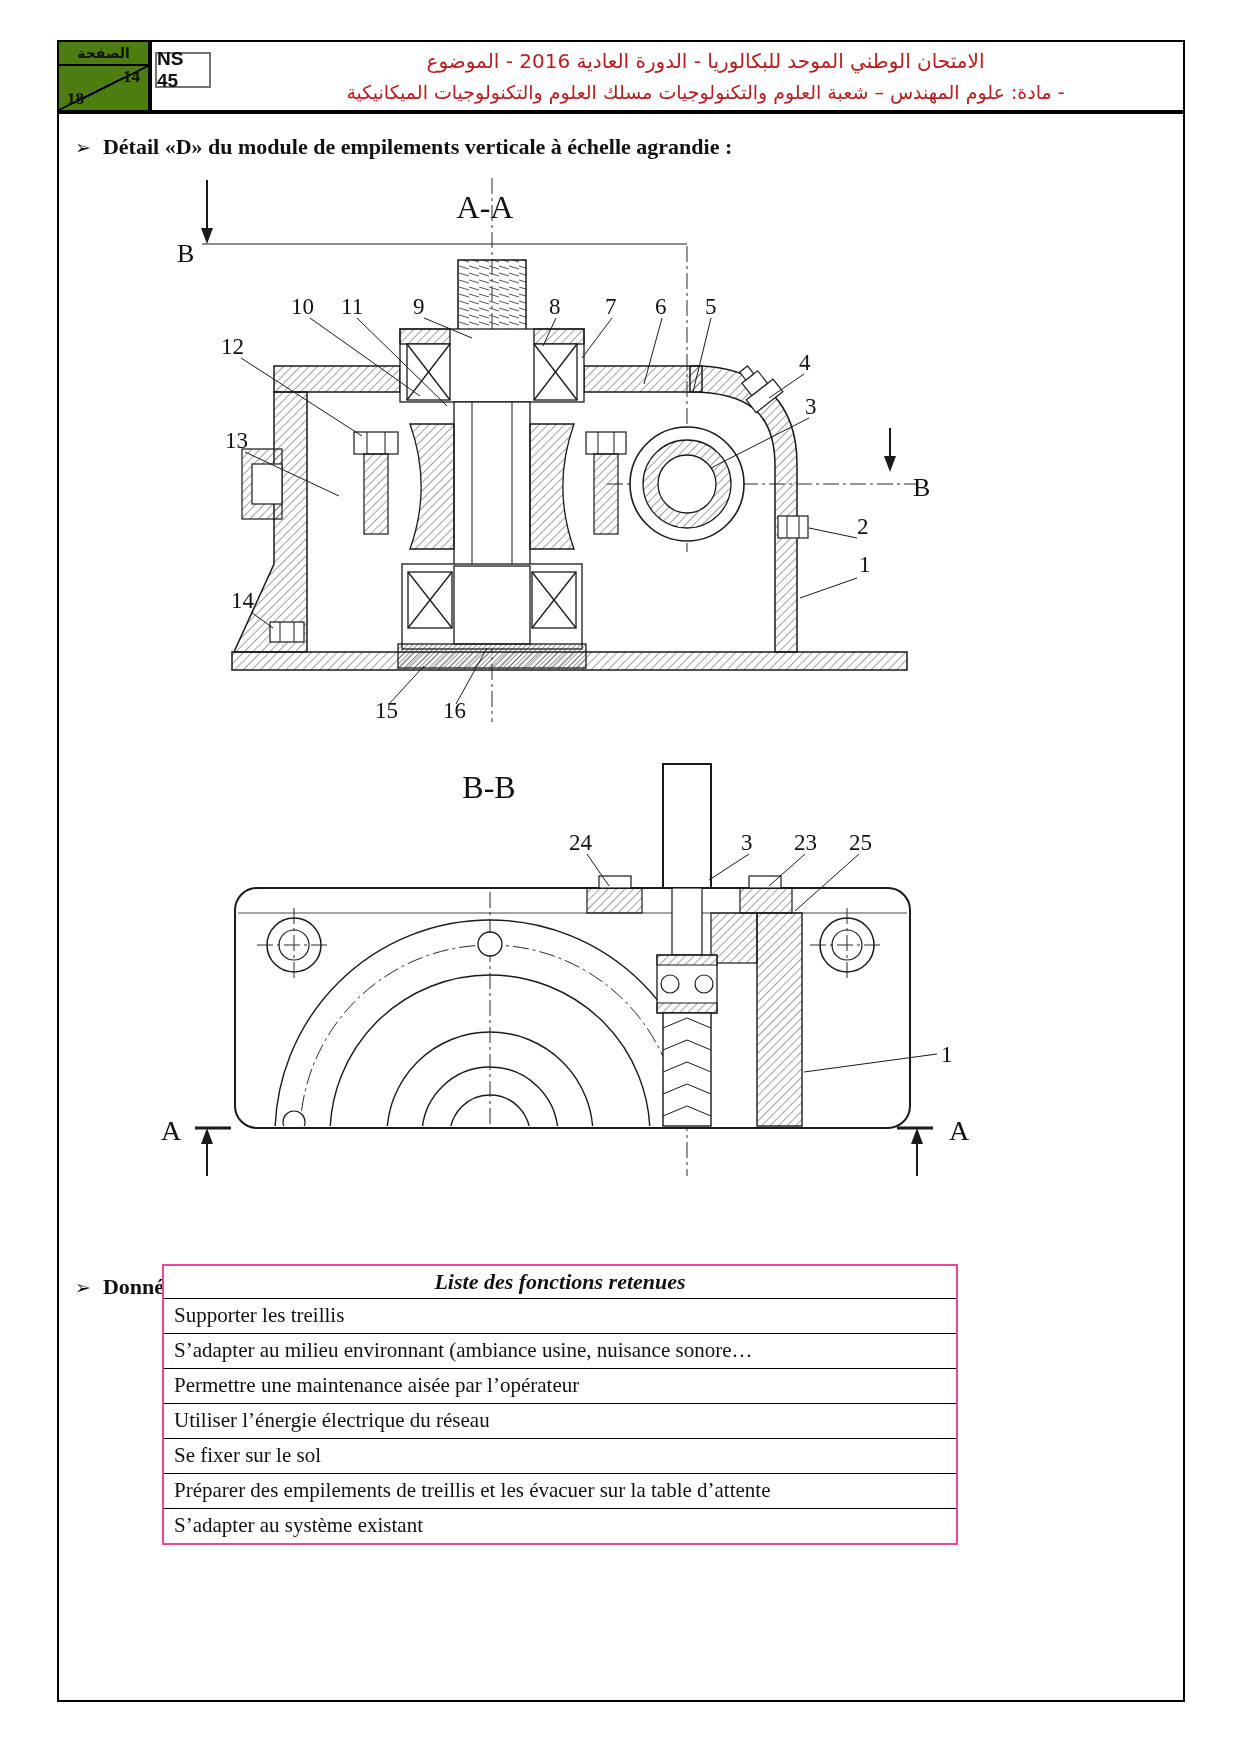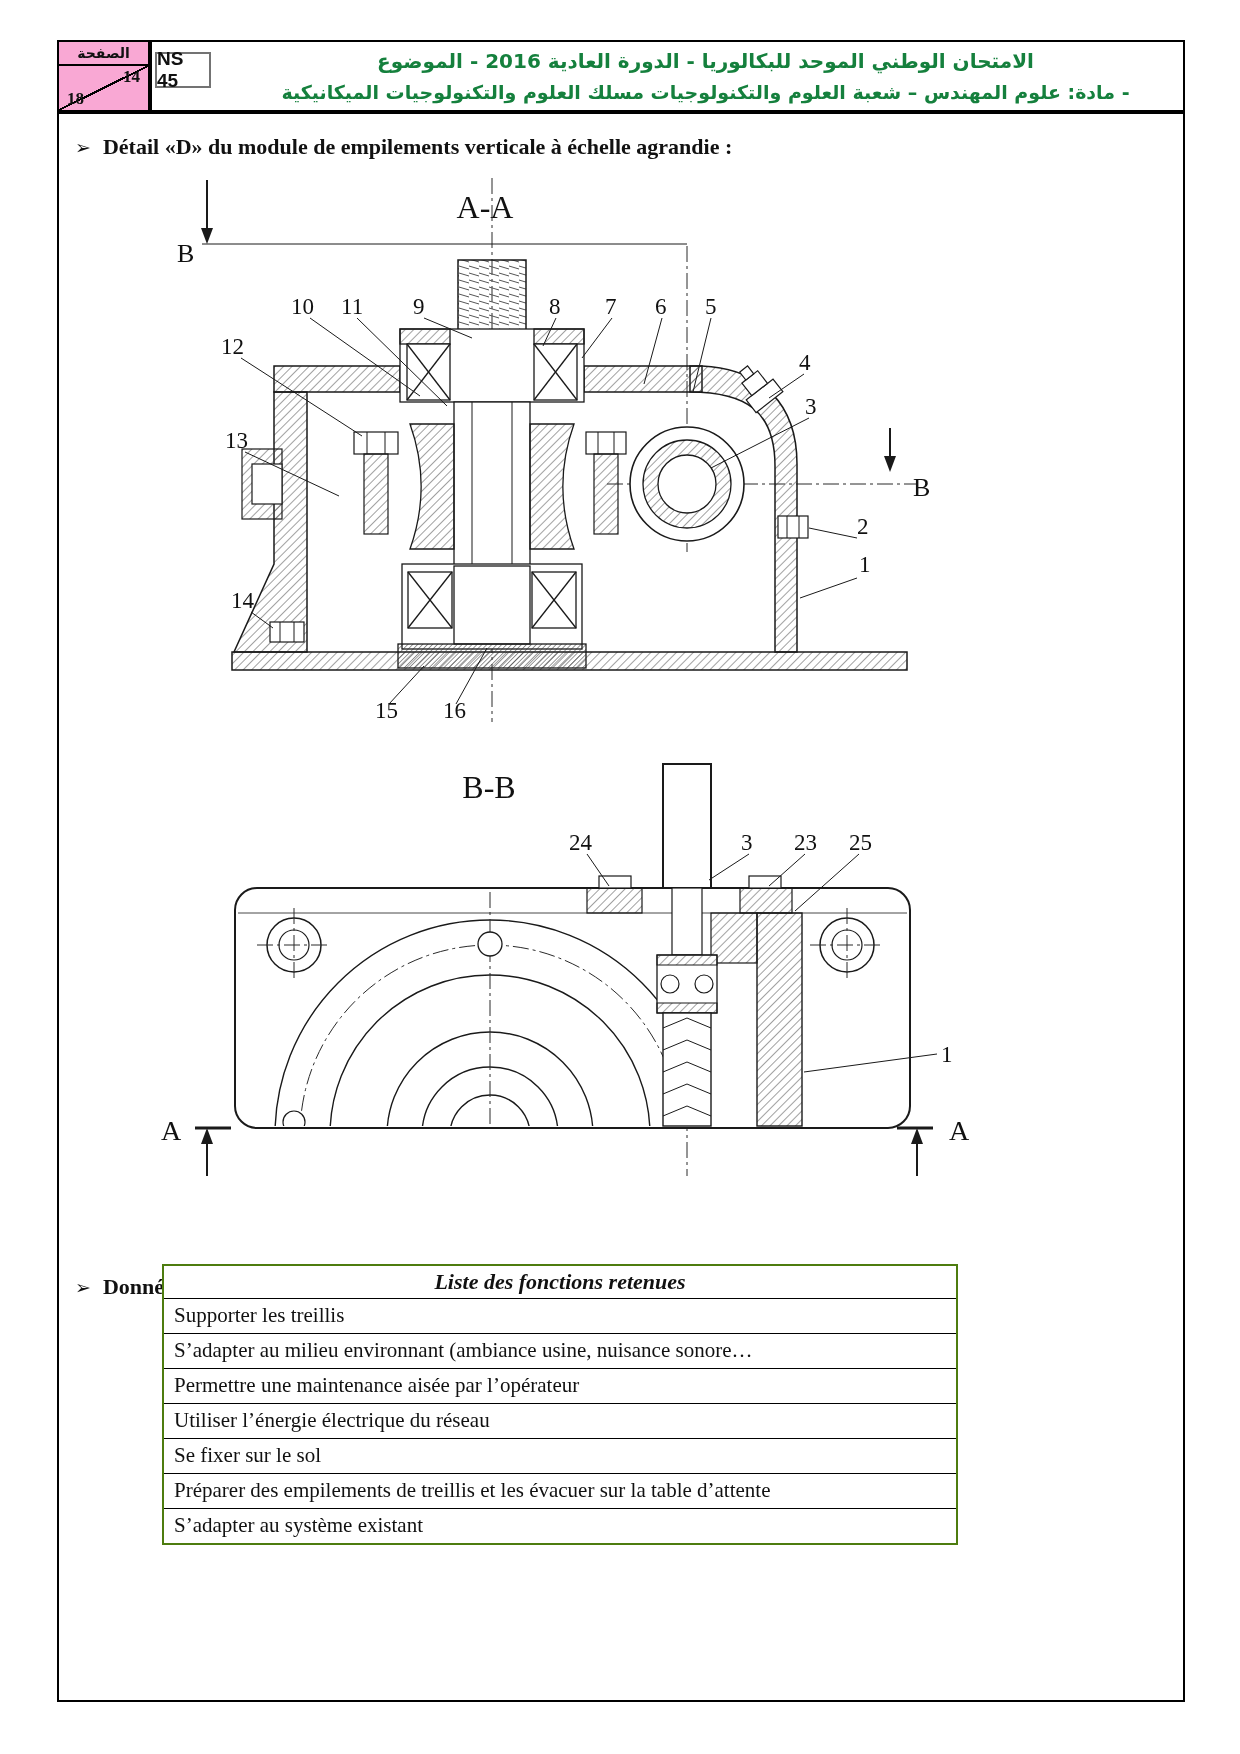--- a/index.html
+++ b/index.html
@@ -2,49 +2,49 @@
 <html><head>
 <meta charset="utf-8">
 <style>
   * { margin:0; padding:0; box-sizing:border-box; }
   html,body { background:#fff; }
   body { width:1240px; height:1754px; font-family:"Liberation Serif", serif; color:#111; }
   .page { position:relative; width:1240px; height:1754px; background:#fff; overflow:hidden; }
   .arabic { font-family:"DejaVu Sans", sans-serif; }
 
   
-  .page-box { position:absolute; left:57px; top:40px; width:93px; height:72px; border:2px solid #000; background:#f9a8d4; }
+  .page-box { position:absolute; left:57px; top:40px; width:93px; height:72px; border:2px solid #000; background:#4d7c0f; }
   .pb-label { height:24px; border-bottom:2px solid #000; text-align:center; font-weight:bold; font-size:14px; line-height:22px; }
   .pb-diag { position:relative; height:44px;
     background:linear-gradient(to bottom right, transparent calc(50% - 1px), #000 calc(50% - 1px), #000 calc(50% + 1px), transparent calc(50% + 1px)); }
   .pb-cur { position:absolute; top:1px; right:8px; font-weight:bold; font-size:17px; }
   .pb-tot { position:absolute; bottom:1px; left:8px; font-weight:bold; font-size:17px; }
   .title-box { position:absolute; left:150px; top:40px; width:1035px; height:72px; border:2px solid #000; background:#fff; }
   .ns-box { position:absolute; left:3px; top:10px; width:56px; height:36px; border:2px solid #737373;
     font-family:"Liberation Sans", sans-serif; font-weight:bold; font-size:19px;
     display:flex; align-items:center; justify-content:center; }
   .title-lines { position:absolute; left:84px; right:8px; top:3px; direction:rtl; text-align:center;
-    color:#15803d; font-weight:bold; }
+    color:#b91c1c; font-weight:normal; }
   .title-line1 { font-size:20px; line-height:32px; }
   .title-line2 { font-size:19px; line-height:30px; }
 
   
   .body-box { position:absolute; left:57px; top:112px; width:1128px; height:1590px; border:2px solid #000; background:#fff; }
   .heading { position:absolute; left:16px; font-size:22px; font-weight:bold; white-space:nowrap; }
   .heading .bullet { display:inline-block; margin-right:12px; font-family:"DejaVu Sans", sans-serif; font-size:19px; }
   #heading-detail { top:20px; }
   #heading-data { top:1160px; }
 
   .svg-aa { position:absolute; left:0; top:52px; }
   .svg-bb { position:absolute; left:0; top:636px; }
   svg text { font-family:"Liberation Serif", serif; fill:#111; }
   .cl { stroke:#2a2a2a; stroke-width:1; stroke-dasharray:16 4 3 4; fill:none; }
 
   
-  .ftable { position:absolute; left:103px; top:1150px; width:796px; border:2px solid #4d7c0f; background:#fff; }
+  .ftable { position:absolute; left:103px; top:1150px; width:796px; border:2px solid #ec4899; background:#fff; }
   .t-head { text-align:center; font-weight:bold; font-style:italic; font-size:22px; padding:3px 6px; }
   .t-row { border-top:1px solid #000; font-size:21px; padding:4px 10px 5px 10px; }
 </style>
 </head>
 <body>
 
 <div class="page">
 
   <div class="page-box">
     <div class="pb-label arabic">الصفحة</div>

